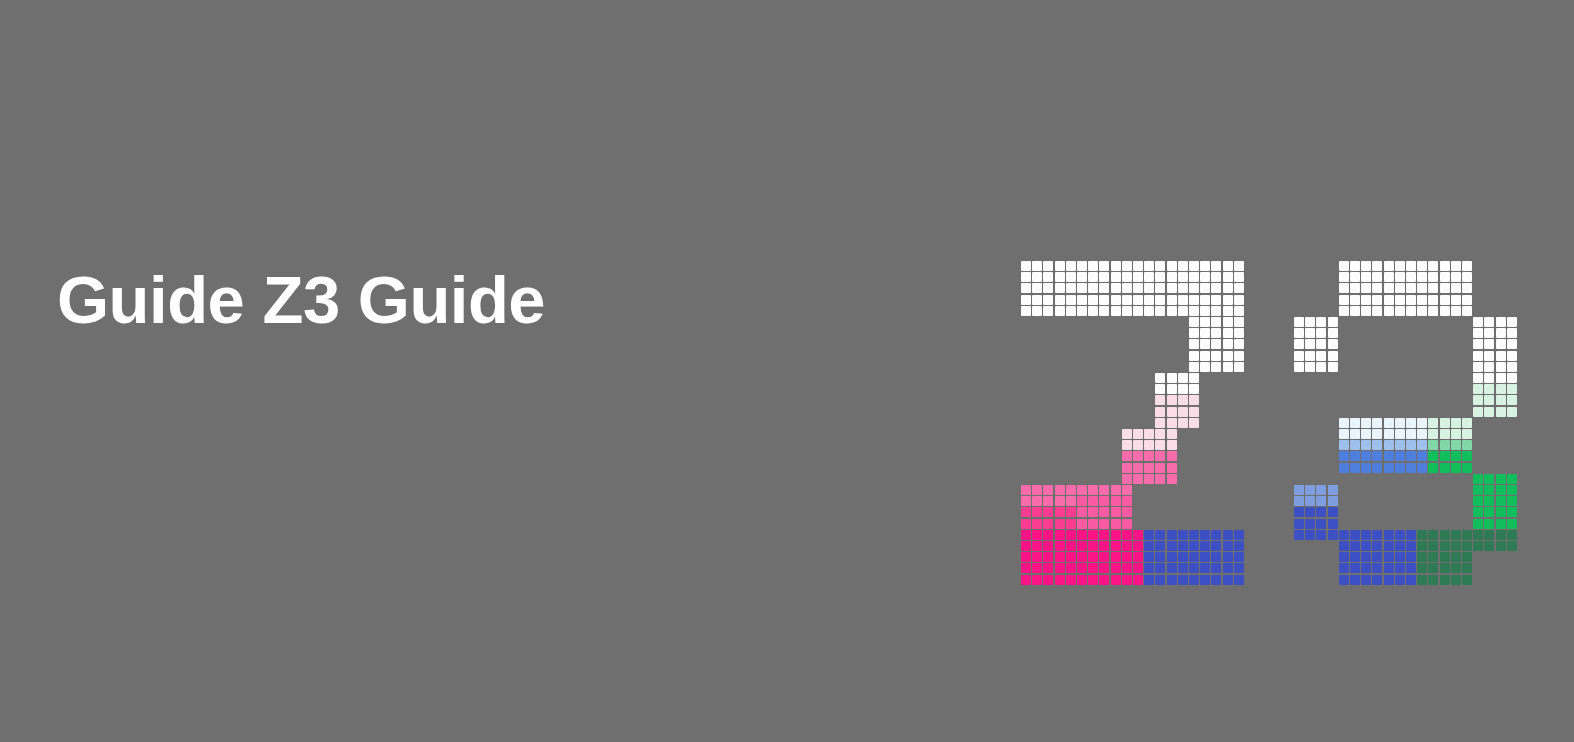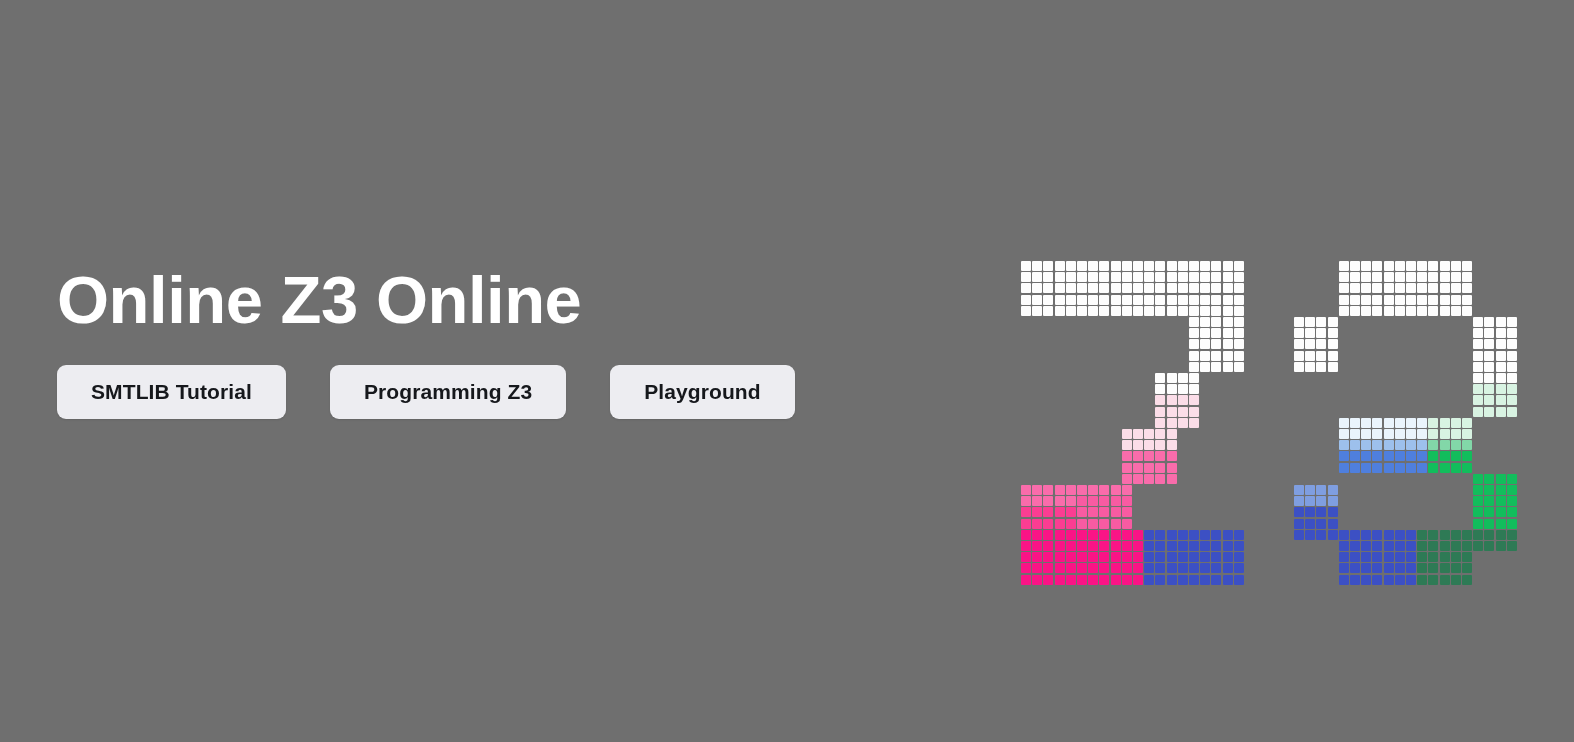--- a/index.html
+++ b/index.html
@@ -85,27 +85,22 @@
     height: 10px;
     border-radius: 1px;
   }
 </style>
 </head>
 <body>
 
 <div id="hero">
 
   <div id="hero-text">
-    <h1 id="page-title">Online Z3 Online</h1>
-
-    <div id="cta-row">
-      <button class="cta-button">SMTLIB Tutorial</button>
-      <button class="cta-button">Programming Z3</button>
-      <button class="cta-button">Playground</button>
-    </div>
+    <h1 id="page-title">Guide Z3 Guide</h1>
+
   </div>
 
   <div id="logo-grid">
       <div class="glyph" style="left: 0px; width: 224px; height: 324.8px;">
         <span class="cell" style="left: 0px; top: 0px; width: 10px; height: 10px; background: rgb(253, 253, 253);"></span>
         <span class="cell" style="left: 11.2px; top: 0px; width: 10px; height: 10px; background: rgb(253, 253, 253);"></span>
         <span class="cell" style="left: 22.4px; top: 0px; width: 10px; height: 10px; background: rgb(253, 253, 253);"></span>
         <span class="cell" style="left: 33.6px; top: 0px; width: 10px; height: 10px; background: rgb(253, 253, 253);"></span>
         <span class="cell" style="left: 44.8px; top: 0px; width: 10px; height: 10px; background: rgb(253, 253, 253);"></span>
         <span class="cell" style="left: 56px; top: 0px; width: 10px; height: 10px; background: rgb(253, 253, 253);"></span>

